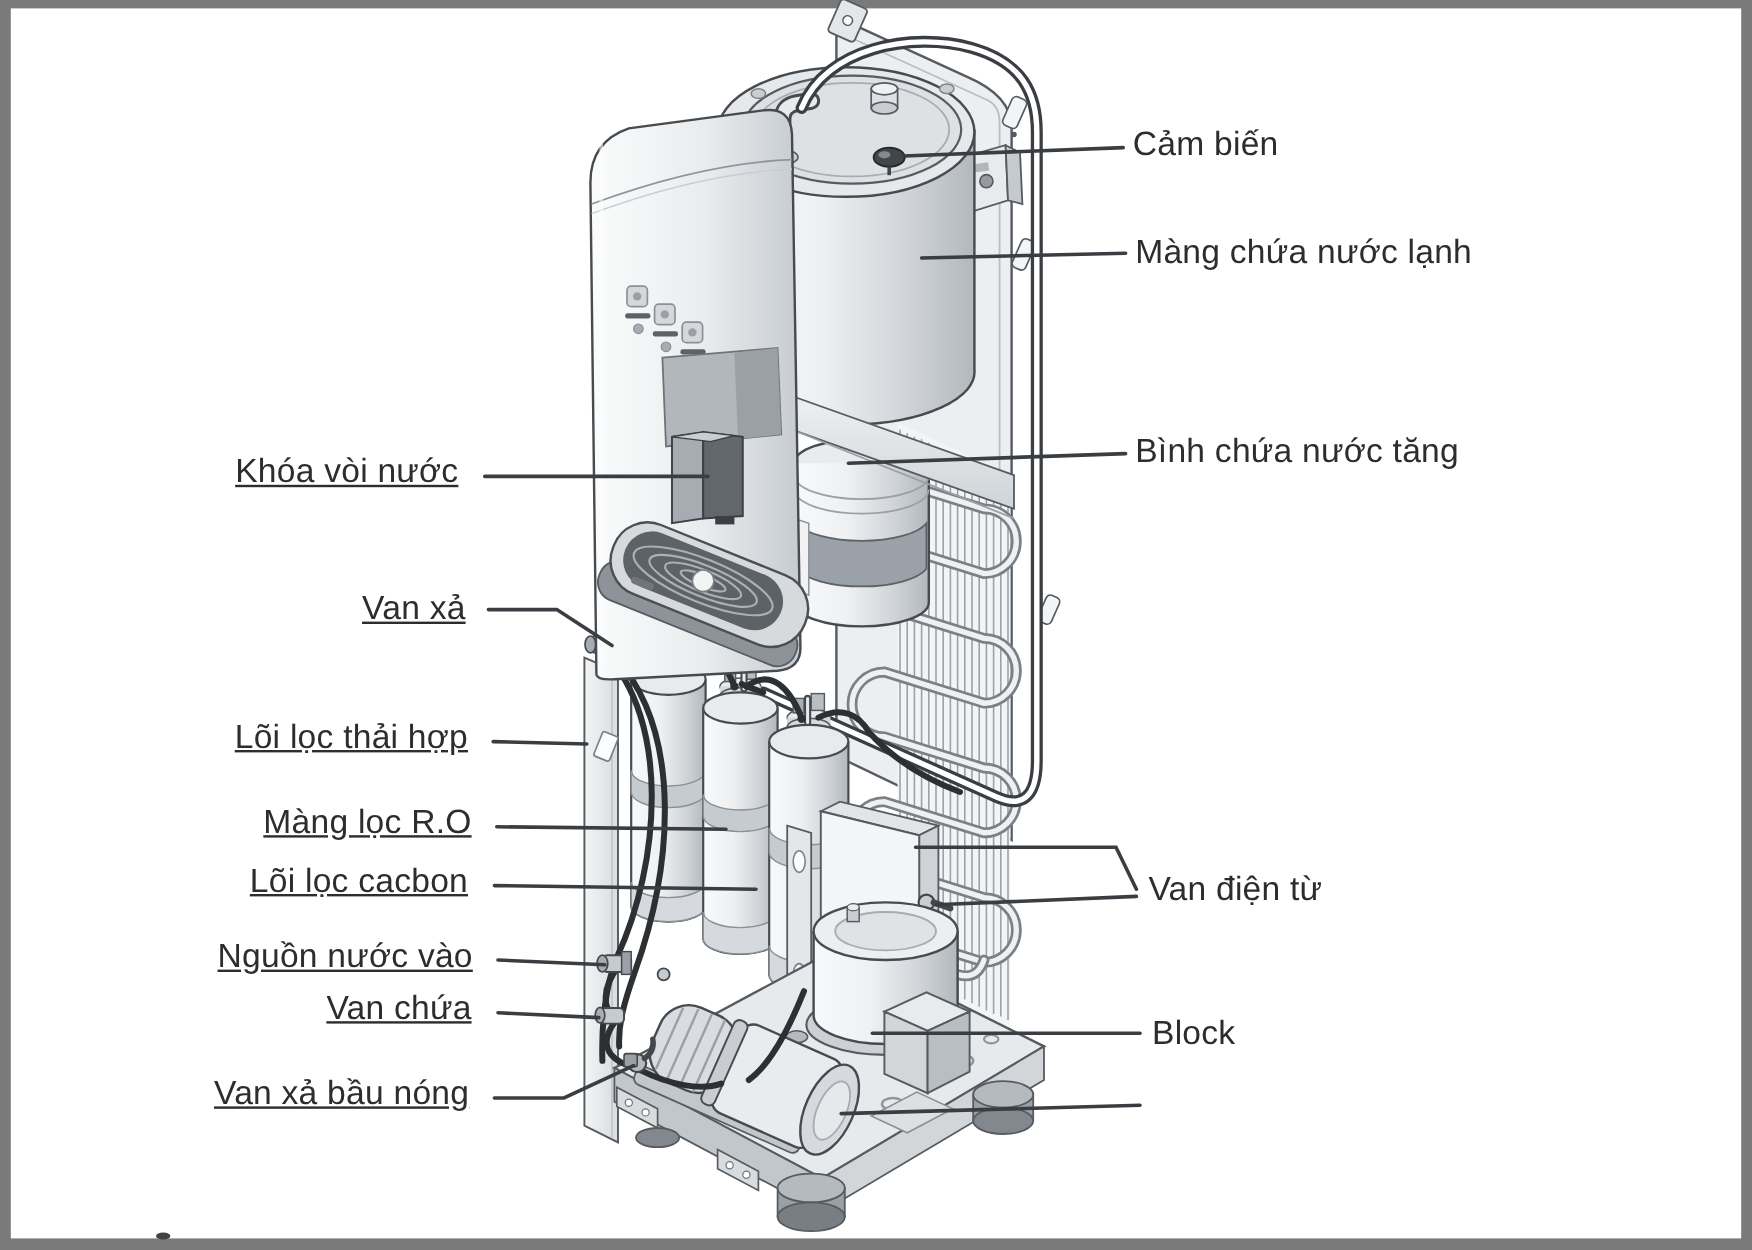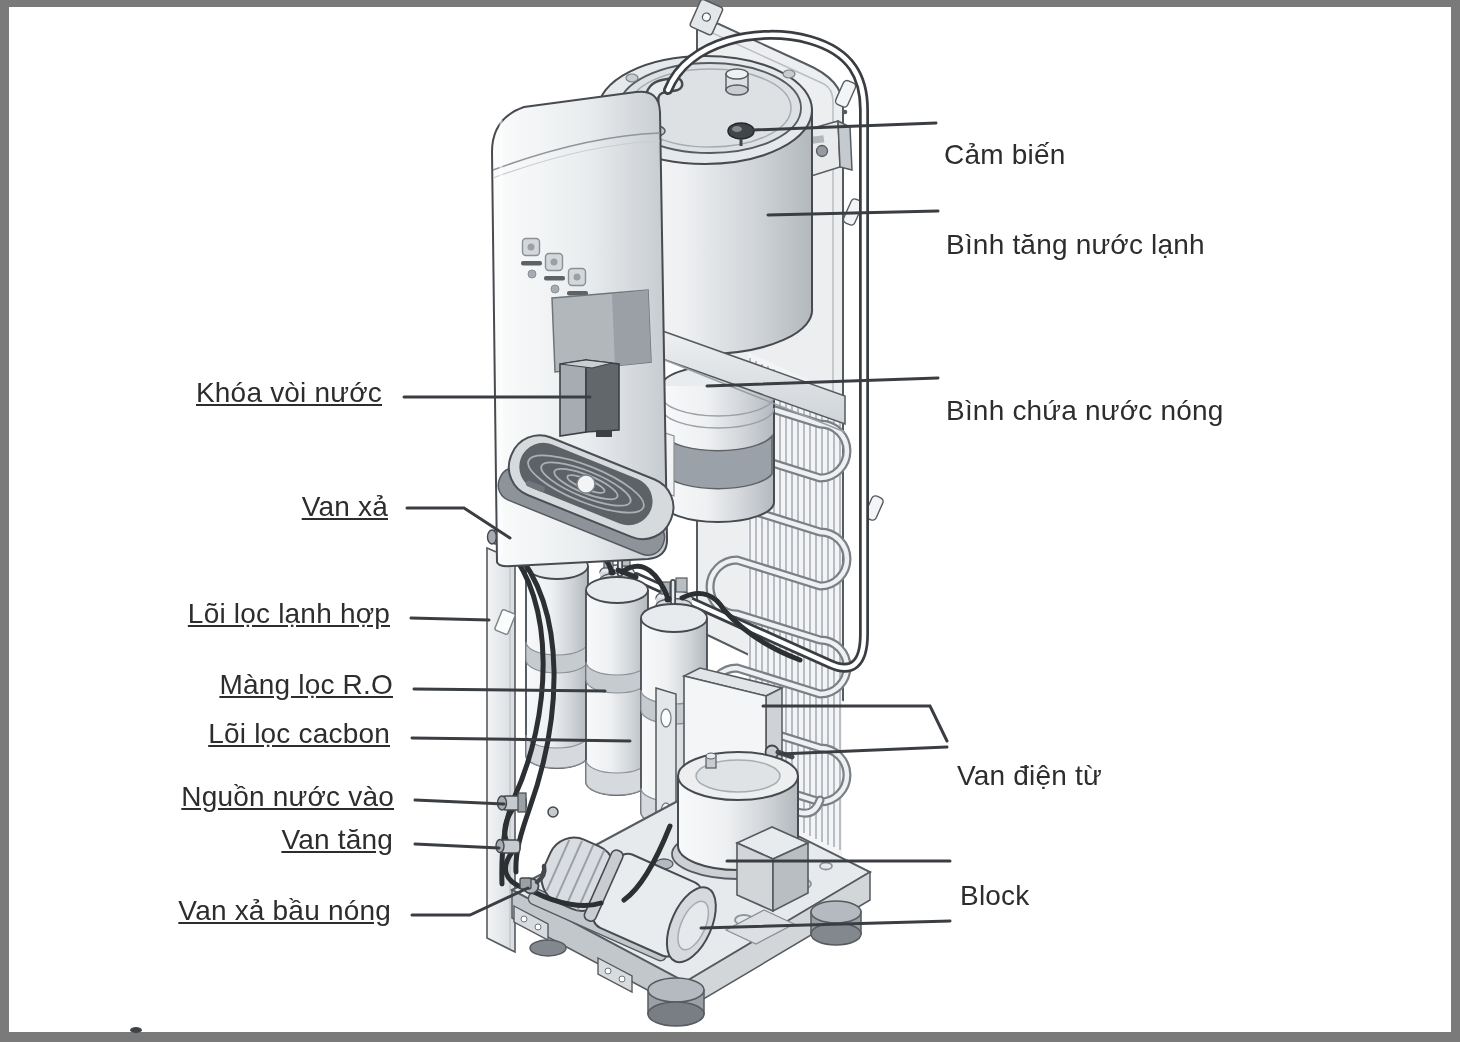--- a/index.html
+++ b/index.html
@@ -12,21 +12,21 @@
   }
   .scene{position:absolute;left:0;top:0;}
   .lbl{
     position:absolute;
     white-space:nowrap;
     font-size:28px;
     line-height:38px;
     color:#2d2d2d;
     letter-spacing:0.2px;
   }
-  .lbl.right-side{text-align:center;margin-top:35px;}
+  .lbl.right-side{text-align:center;}
   .lbl.left-side{text-align:right;text-decoration:underline;}
 </style>
 </head>
 <body>
 
 <div class="stage">
 
 <svg class="scene" width="1460" height="1042" viewBox="0 0 1460 1042">
   <defs>
     <linearGradient id="gTank" x1="0" y1="0" x2="1" y2="0">
@@ -374,26 +374,26 @@
     <polyline points="414,689 605,691"></polyline>
     <polyline points="412,738 630,741"></polyline>
     <polyline points="415,800 504,804"></polyline>
     <polyline points="415,844 499,848"></polyline>
     <polyline points="412,915 470,915 528,888"></polyline>
   </g>
 </svg>
 
 <div class="lbl left-side" style="right:1078px;top:374px">Khóa vòi nước</div>
 <div class="lbl left-side" style="right:1072px;top:488px">Van xả</div>
-<div class="lbl left-side" style="right:1070px;top:595px">Lõi lọc lạnh hợp</div>
+<div class="lbl left-side" style="right:1070px;top:595px">Lõi lọc thải hợp</div>
 <div class="lbl left-side" style="right:1067px;top:666px">Màng lọc R.O</div>
 <div class="lbl left-side" style="right:1070px;top:715px">Lõi lọc cacbon</div>
 <div class="lbl left-side" style="right:1066px;top:778px">Nguồn nước vào</div>
-<div class="lbl left-side" style="right:1067px;top:821px">Van tăng</div>
+<div class="lbl left-side" style="right:1067px;top:821px">Van chứa</div>
 <div class="lbl left-side" style="right:1069px;top:892px">Van xả bầu nóng</div>
 
 <div class="lbl right-side" style="left:944px;top:101px">Cảm biến</div>
-<div class="lbl right-side" style="left:946px;top:191px">Bình tăng nước lạnh</div>
-<div class="lbl right-side" style="left:946px;top:357px">Bình chứa nước nóng</div>
+<div class="lbl right-side" style="left:946px;top:191px">Màng chứa nước lạnh</div>
+<div class="lbl right-side" style="left:946px;top:357px">Bình chứa nước tăng</div>
 <div class="lbl right-side" style="left:957px;top:722px">Van điện từ</div>
 <div class="lbl right-side" style="left:960px;top:842px">Block</div>
 
 </div>
 
 </body></html>

